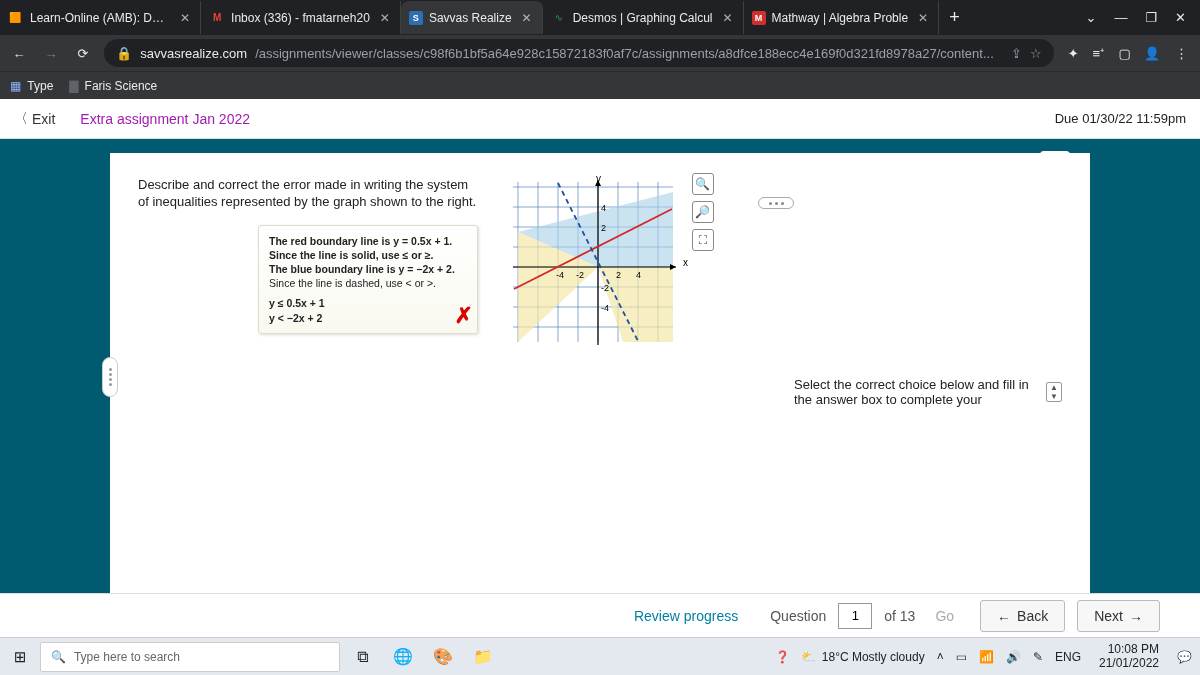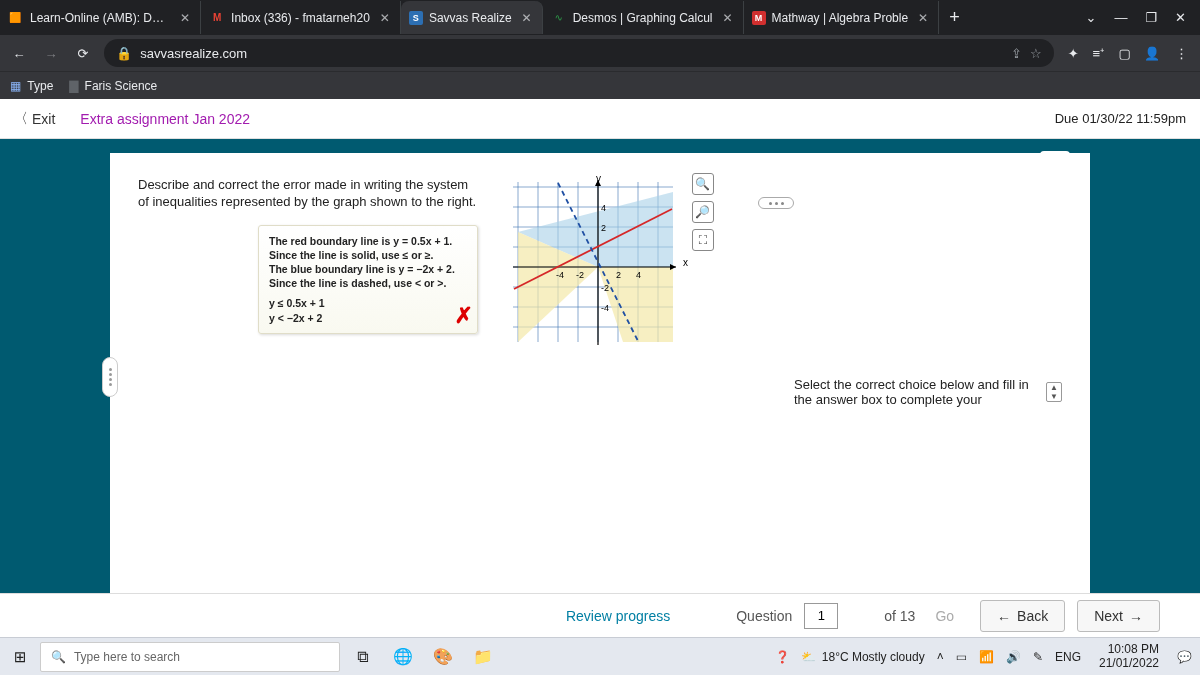--- a/index.html
+++ b/index.html
@@ -57,21 +57,21 @@
 .choice-row { display:flex; align-items:center; gap:10px; margin-top:16px; font-size:13px; color:#222; }
 .stepper { display:flex; flex-direction:column; margin-left:6px; border:1px solid #999; border-radius:2px; }
 .stepper div { font-size:8px; padding:0 3px; cursor:pointer; color:#555; }
 
 .handle { position:absolute; left:-8px; top:50%; transform:translateY(-50%); width:16px; height:40px; border:1px solid #ccc; border-radius:10px; background:#fff; display:flex; flex-direction:column; align-items:center; justify-content:center; gap:2px; cursor:pointer; }
 .handle i { width:3px; height:3px; background:#999; border-radius:50%; }
 
 
 .navbar { position:absolute; bottom:38px; left:0; right:0; height:44px; background:#fff; border-top:1px solid #ddd; display:flex; align-items:center; justify-content:flex-end; padding:0 40px; gap:12px; font-size:14px; color:#333; }
 .navbar .link { color:#007fa3; cursor:pointer; margin-right:20px; }
-.q-label { color:#555;margin-left:34px; }
+.q-label { color:#555; }
 .q-input { width:34px; height:26px; border:1px solid #999; text-align:center; font-size:13px; }
 .go { color:#aaa; margin:0 14px 0 8px; }
 .btn { height:32px; padding:0 16px; border:1px solid #bbb; background:#f7f7f7; border-radius:3px; display:flex; align-items:center; gap:6px; cursor:pointer; font-size:14px; color:#333; }
 
 
 .taskbar { position:absolute; bottom:0; left:0; right:0; height:38px; background:#e4e8ef; border-top:1px solid #c8ccd4; display:flex; align-items:center; font-size:12px; color:#222; }
 .start { width:40px; display:flex; justify-content:center; font-size:15px; color:#222; cursor:pointer; }
 .search { display:flex; align-items:center; gap:8px; background:#fff; height:30px; width:300px; padding:0 10px; border:1px solid #ccc; border-radius:2px; color:#666; }
 .tb-icons { display:flex; gap:6px; margin-left:6px; }
 .tb-icons .ti { width:34px; height:30px; display:flex; align-items:center; justify-content:center; cursor:pointer; font-size:16px; }
@@ -117,20 +117,21 @@
   </div>
 </div>
 
 <div class="addrbar">
   <span class="ico">←</span>
   <span class="ico" style="opacity:.4">→</span>
   <span class="ico">⟳</span>
   <div class="urlbox">
     <span>🔒</span>
     <span class="host">savvasrealize.com</span>
+      <span class="path">/assignments/viewer/classes/c98f6b1bf5a64e928c15872183f0af7c/assignments/a8dfce188ecc4e169f0d321fd8978a27/content...</span>
     <span style="margin-left:auto">⇪</span>
     <span>☆</span>
   </div>
   <div class="right-icons">
     <span>✦</span>
     <span>≡⁺</span>
     <span>▢</span>
     <span>👤</span>
     <span>⋮</span>
   </div>
@@ -168,21 +169,21 @@
         <i></i>
       </div>
 
     <div class="prompt-row">
       <div style="flex:1;min-width:0">
         <div class="prompt-text">Describe and correct the error made in writing the system of inequalities represented by the graph shown to the right.</div>
         <div class="note">
           <div style="font-weight:600">The red boundary line is y = 0.5x + 1.</div>
           <div style="font-weight:600">Since the line is solid, use ≤ or ≥.</div>
           <div style="font-weight:600">The blue boundary line is y = −2x + 2.</div>
-          <div style="font-weight:700">Since the line is dashed, use &lt; or &gt;.</div>
+          <div style="font-weight:400">Since the line is dashed, use &lt; or &gt;.</div>
           <div class="wrong">
             <div>y ≤ 0.5x + 1</div>
             <div>y &lt; −2x + 2</div>
             <span class="redx">✗</span>
           </div>
         </div>
       </div>
 
       <div class="sidecol">
         <div class="graphbox">

